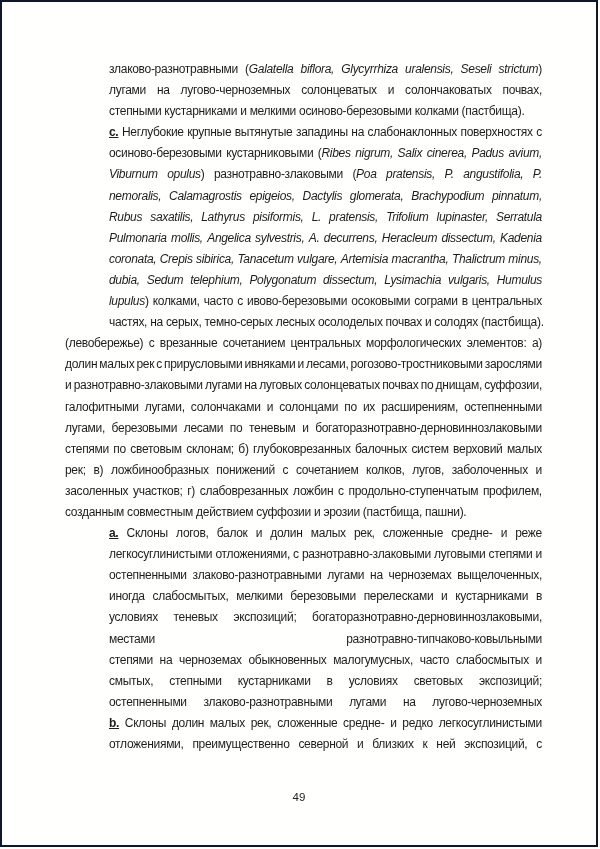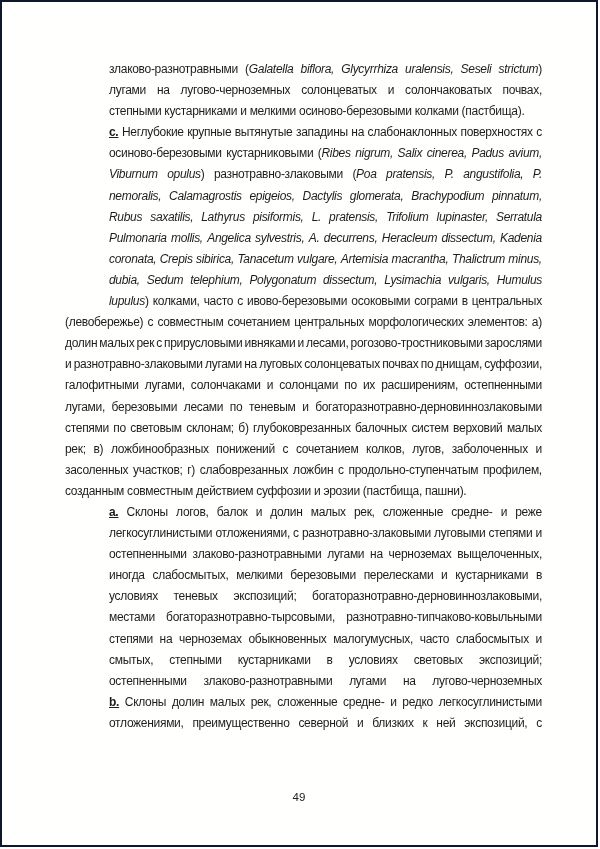--- a/index.html
+++ b/index.html
@@ -168,26 +168,27 @@
           <span class="tok"><span class="i">lupulus</span><span class="r">)</span></span>
           <span class="tok"><span class="r">колками,</span></span>
           <span class="tok"><span class="r">часто</span></span>
           <span class="tok"><span class="r">с</span></span>
           <span class="tok"><span class="r">ивово-березовыми</span></span>
           <span class="tok"><span class="r">осоковыми</span></span>
           <span class="tok"><span class="r">сограми</span></span>
           <span class="tok"><span class="r">в</span></span>
           <span class="tok"><span class="r">центральных</span></span>
         </div>
+        <div class="line"><span class="r">частях, на серых, темно-серых лесных осолоделых почвах и солодях (пастбища).</span></div>
       </div>
       <div class="para">
         <div class="line just">
           <span class="tok"><span class="r">(левобережье)</span></span>
           <span class="tok"><span class="r">с</span></span>
-          <span class="tok"><span class="r">совместным</span></span>
+          <span class="tok"><span class="r">врезанные</span></span>
           <span class="tok"><span class="r">сочетанием</span></span>
           <span class="tok"><span class="r">центральных</span></span>
           <span class="tok"><span class="r">морфологических</span></span>
           <span class="tok"><span class="r">элементов:</span></span>
           <span class="tok"><span class="r">а)</span></span>
         </div>
         <div class="line just">
           <span class="tok"><span class="r">долин</span></span>
           <span class="tok"><span class="r">малых</span></span>
           <span class="tok"><span class="r">рек</span></span>
@@ -310,21 +311,20 @@
           <span class="tok"><span class="r">в</span></span>
         </div>
         <div class="line just">
           <span class="tok"><span class="r">условиях</span></span>
           <span class="tok"><span class="r">теневых</span></span>
           <span class="tok"><span class="r">экспозиций;</span></span>
           <span class="tok"><span class="r">богаторазнотравно-дерновиннозлаковыми,</span></span>
         </div>
         <div class="line just">
           <span class="tok"><span class="r">местами</span></span>
-          <span class="tok"><span class="r">богаторазнотравно-тырсовыми,</span></span>
           <span class="tok"><span class="r">разнотравно-типчаково-ковыльными</span></span>
         </div>
         <div class="line just">
           <span class="tok"><span class="r">степями</span></span>
           <span class="tok"><span class="r">на</span></span>
           <span class="tok"><span class="r">черноземах</span></span>
           <span class="tok"><span class="r">обыкновенных</span></span>
           <span class="tok"><span class="r">малогумусных,</span></span>
           <span class="tok"><span class="r">часто</span></span>
           <span class="tok"><span class="r">слабосмытых</span></span>

